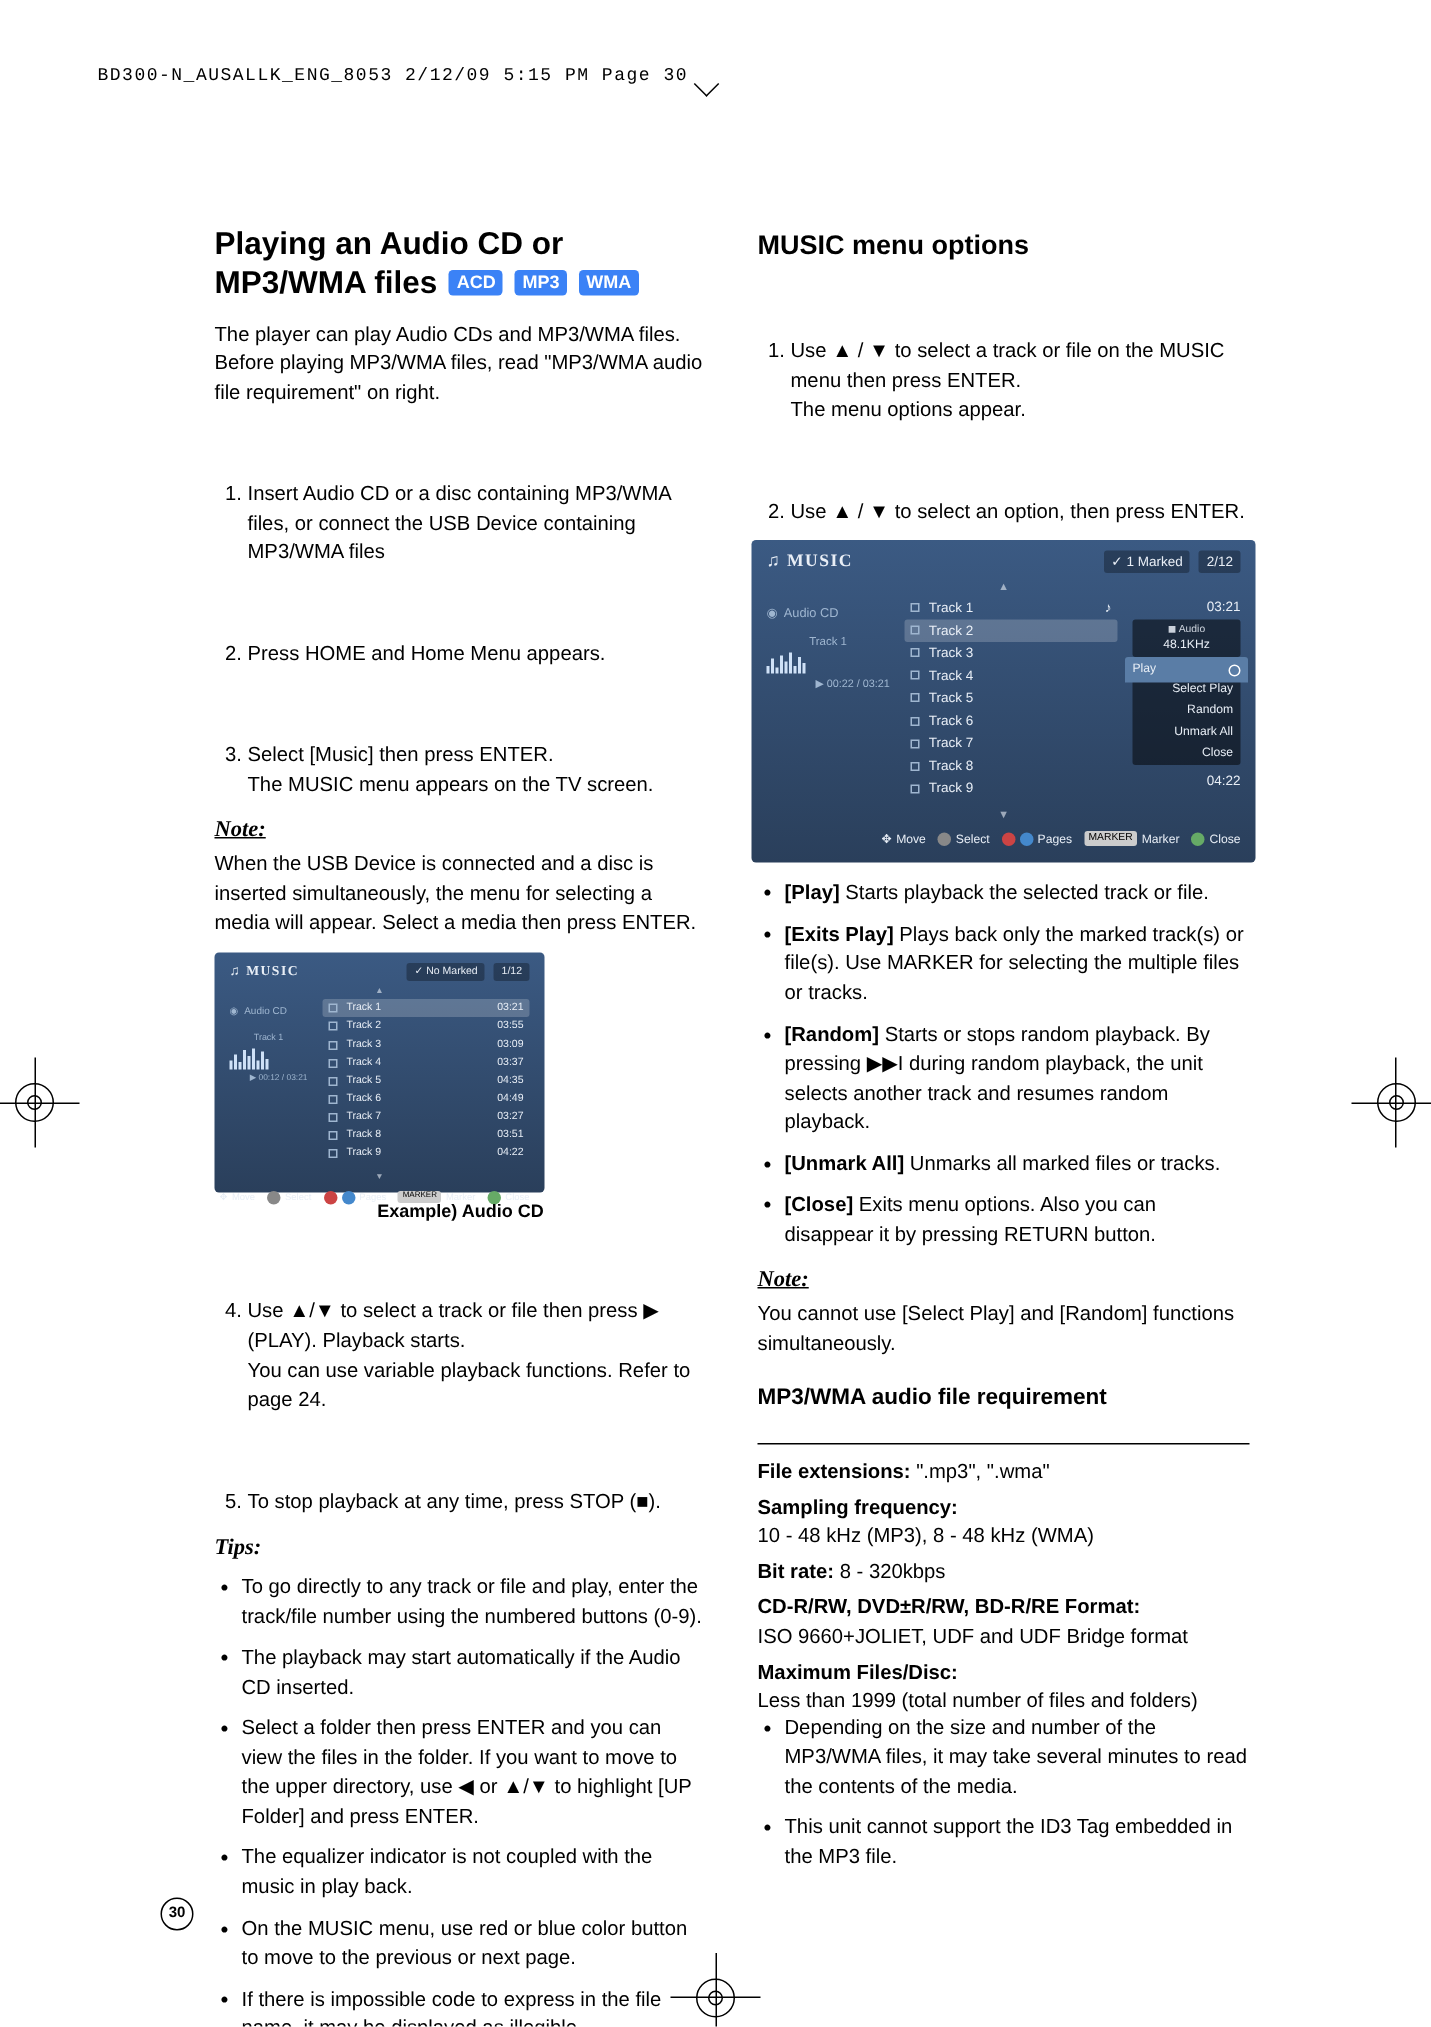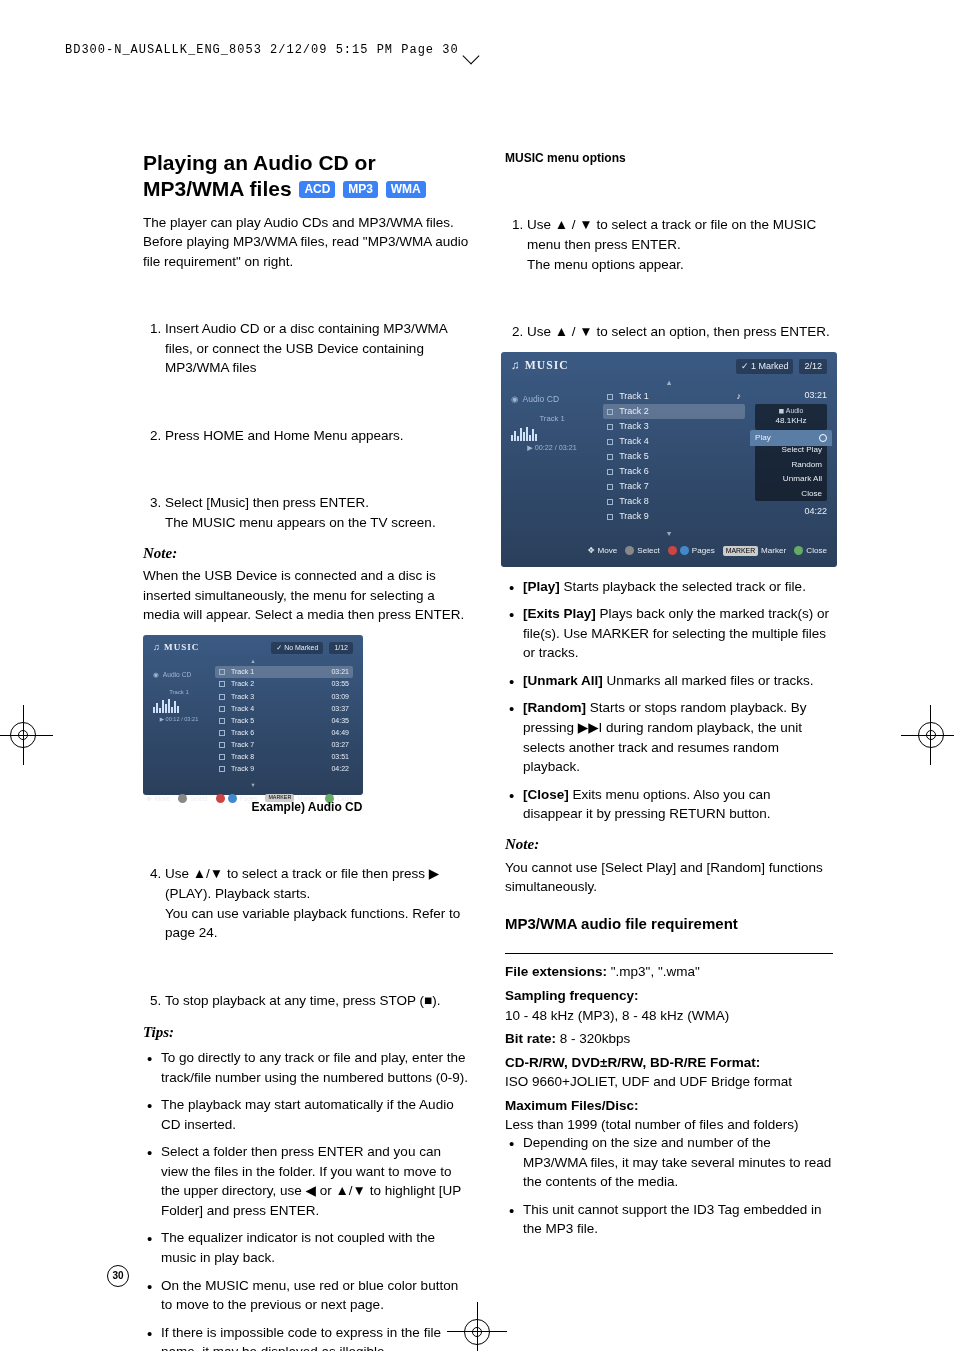--- a/index.html
+++ b/index.html
@@ -33,50 +33,50 @@
     transform: rotate(-45deg);
   }
 
   .content {
     position: absolute; top: 150px; left: 143px; width: 690px;
     display: flex; gap: 34px;
   }
   .col { width: 328px; }
 
   h1.main { font-size: 21px; font-weight: bold; line-height: 1.25; margin-bottom: 10px; }
-  h2.sub { font-size: 12px; font-weight: bold; margin-bottom: 10px; }
+  h2.sub { font-size: 18px; font-weight: bold; margin-bottom: 10px; }
   h3.sec { font-size: 15px; font-weight: bold; border-bottom: 1px solid #000; padding-bottom: 19px; margin: 16px 0 8px; }
   .badge { display: inline-block; background: #3b82f6; color: #fff; font-size: 12px; font-weight: bold; padding: 1px 5px; border-radius: 3px; vertical-align: 3px; margin-left: 2px; }
   p { margin-bottom: 10px; }
   ol { list-style: decimal; padding-left: 22px; margin-bottom: 10px; }
   ol li { margin-bottom: 8px; margin-top: 48px; }
   ul.bul { list-style: none; padding-left: 18px; margin-bottom: 10px; }
   ul.bul > li { position: relative; margin-bottom: 8px; }
   ul.bul > li::before { content: "•"; position: absolute; left: -14px; font-size: 15px; }
-  .note-h { font-family: Georgia, serif; font-style: italic; font-weight: bold; font-size: 15px; margin: 6px 0 2px; }
+  .note-h { font-family: Georgia, serif; font-style: italic; font-weight: bold; font-size: 15px; margin: 6px 0 2px; text-decoration: underline; }
   .tips-h { font-family: Georgia, serif; font-style: italic; font-weight: bold; font-size: 15px; margin: 12px 0 4px; }
   b { font-weight: bold; }
 
   
   .figure { margin: 10px auto; text-align: center; }
   .fig-caption { font-size: 12px; font-weight: bold; margin-top: 4px; }
   .music-ui { background: linear-gradient(#3b5a83, #2a3f5b); color: #e8eef6; border-radius: 3px; font-size: 8px; }
   .mui-small { width: 220px; height: 160px; font-size: 7px; }
   .mui-large { width: 336px; height: 215px; font-size: 9px; }
   .mui-top { display: flex; justify-content: space-between; align-items: center; padding: 6px 10px 2px; }
   .mui-title { font-weight: bold; letter-spacing: 1px; font-size: 1.3em; font-family: Liberation Serif, serif; }
   .mui-topright { display: flex; gap: 6px; align-items: center; }
   .mui-pill { background: rgba(0,0,0,.3); padding: 1px 5px; border-radius: 2px; }
   .mui-body { display: flex; padding: 0 10px 4px; gap: 10px; }
   .mui-left { width: 26%; }
   .mui-left .src { color: #9fb6d0; font-size: .95em; margin: 4px 0; display: flex; align-items: center; gap:4px;}
   .mui-left .nowplaying { color:#9fb6d0; font-size:.85em; margin-top:8px;}
   .mui-left .eq { display: flex; gap: 1px; margin-top: 2px; height: 14px; align-items: flex-end;}
   .mui-left .eq span { width:2px; background:#cfe1f7;}
-  .mui-left .progress { font-size: .8em; color: #9fb6d0; margin-top:2px;}
+  .mui-left .progress { font-size: .8em; color: #9fb6d0; margin-top:2px;text-align:right;}
   .mui-tracks { flex: 1; }
   .mui-tracks .row { display: flex; justify-content: space-between; padding: 1px 4px; border-radius:2px;}
   .mui-tracks .row.sel { background: rgba(255,255,255,.2); }
   .mui-tracks .row .tn { display:flex; gap:6px; align-items:center;}
   .mui-tracks .row .sq { width:6px; height:6px; border:1px solid #9fb6d0;}
   .mui-right-panel { width: 72px; }
   .mui-info { background: rgba(0,0,0,.5); border-radius: 2px; padding: 3px 5px; margin-bottom: 3px; font-size: .9em; line-height:1.3;}
   .mui-info .lab { font-size: .85em; opacity:.85;}
   .mui-info .hl { background:#5a7da6; margin:-3px -5px; padding:3px 5px; border-radius:2px 2px 0 0; display:flex; justify-content:space-between; align-items:center;}
   .mui-info .circ { width:8px;height:8px;border:1px solid #fff;border-radius:50%;display:inline-block;}
@@ -404,22 +404,22 @@
               <span class="c ret"></span>
               <span>Close</span>
             </span>
         </div>
       </div>
     </div>
 
     <ul class="bul">
       <li><b>[Play]</b><span> Starts playback the selected track or file.</span></li>
       <li><b>[Exits Play]</b><span> Plays back only the marked track(s) or file(s). Use MARKER for selecting the multiple files or tracks.</span></li>
+      <li><b>[Random]</b><span> Starts or stops random playback. By pressing ▶▶I during random playback, the unit selects another track and resumes random playback.</span></li>
       <li><b>[Unmark All]</b><span> Unmarks all marked files or tracks.</span></li>
-      <li><b>[Random]</b><span> Starts or stops random playback. By pressing ▶▶I during random playback, the unit selects another track and resumes random playback.</span></li>
       <li><b>[Close]</b><span> Exits menu options. Also you can disappear it by pressing RETURN button.</span></li>
     </ul>
 
     <div class="note-h">Note:</div>
     <p>You cannot use [Select Play] and [Random] functions simultaneously.</p>
 
     <h3 class="sec">MP3/WMA audio file requirement</h3>
     <div class="spec-line"><b>File extensions:</b><span> ".mp3", ".wma"</span></div>
     <div class="spec-line" style="white-space:pre-line"><b>Sampling frequency:</b><span>
 10 - 48 kHz (MP3), 8 - 48 kHz (WMA)</span></div>

